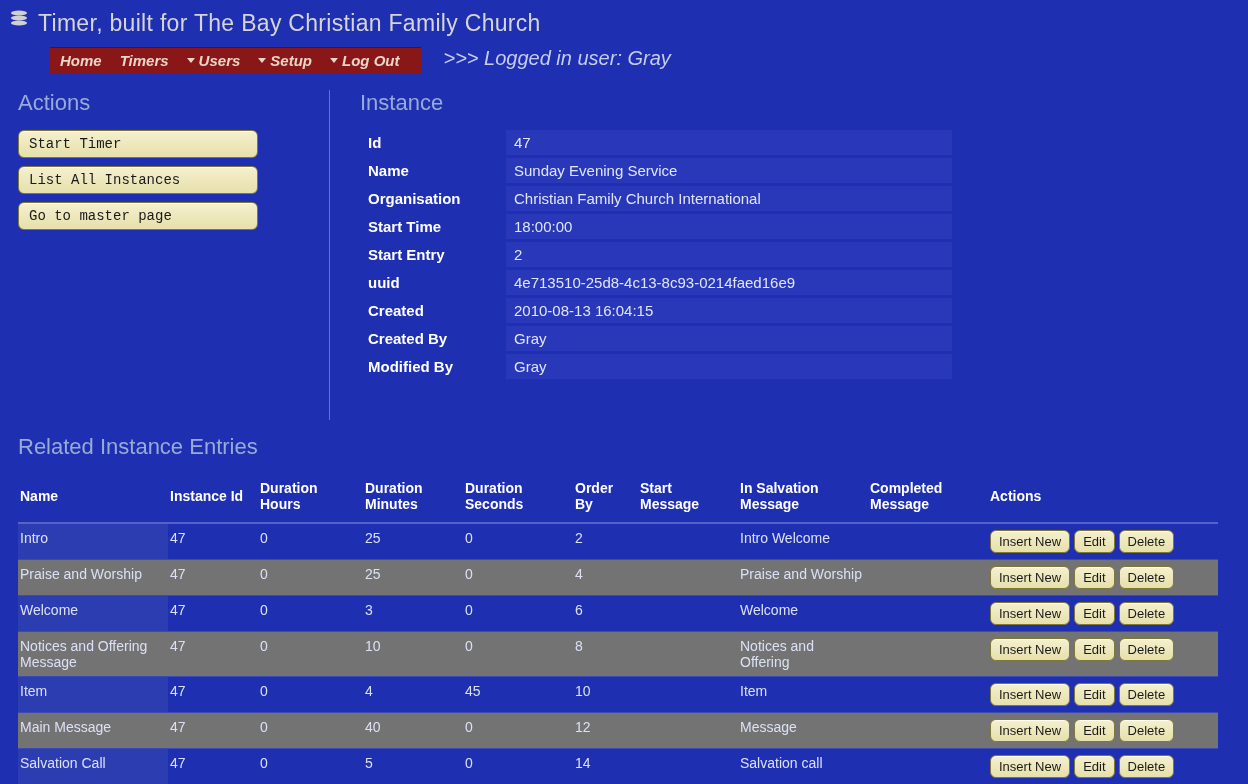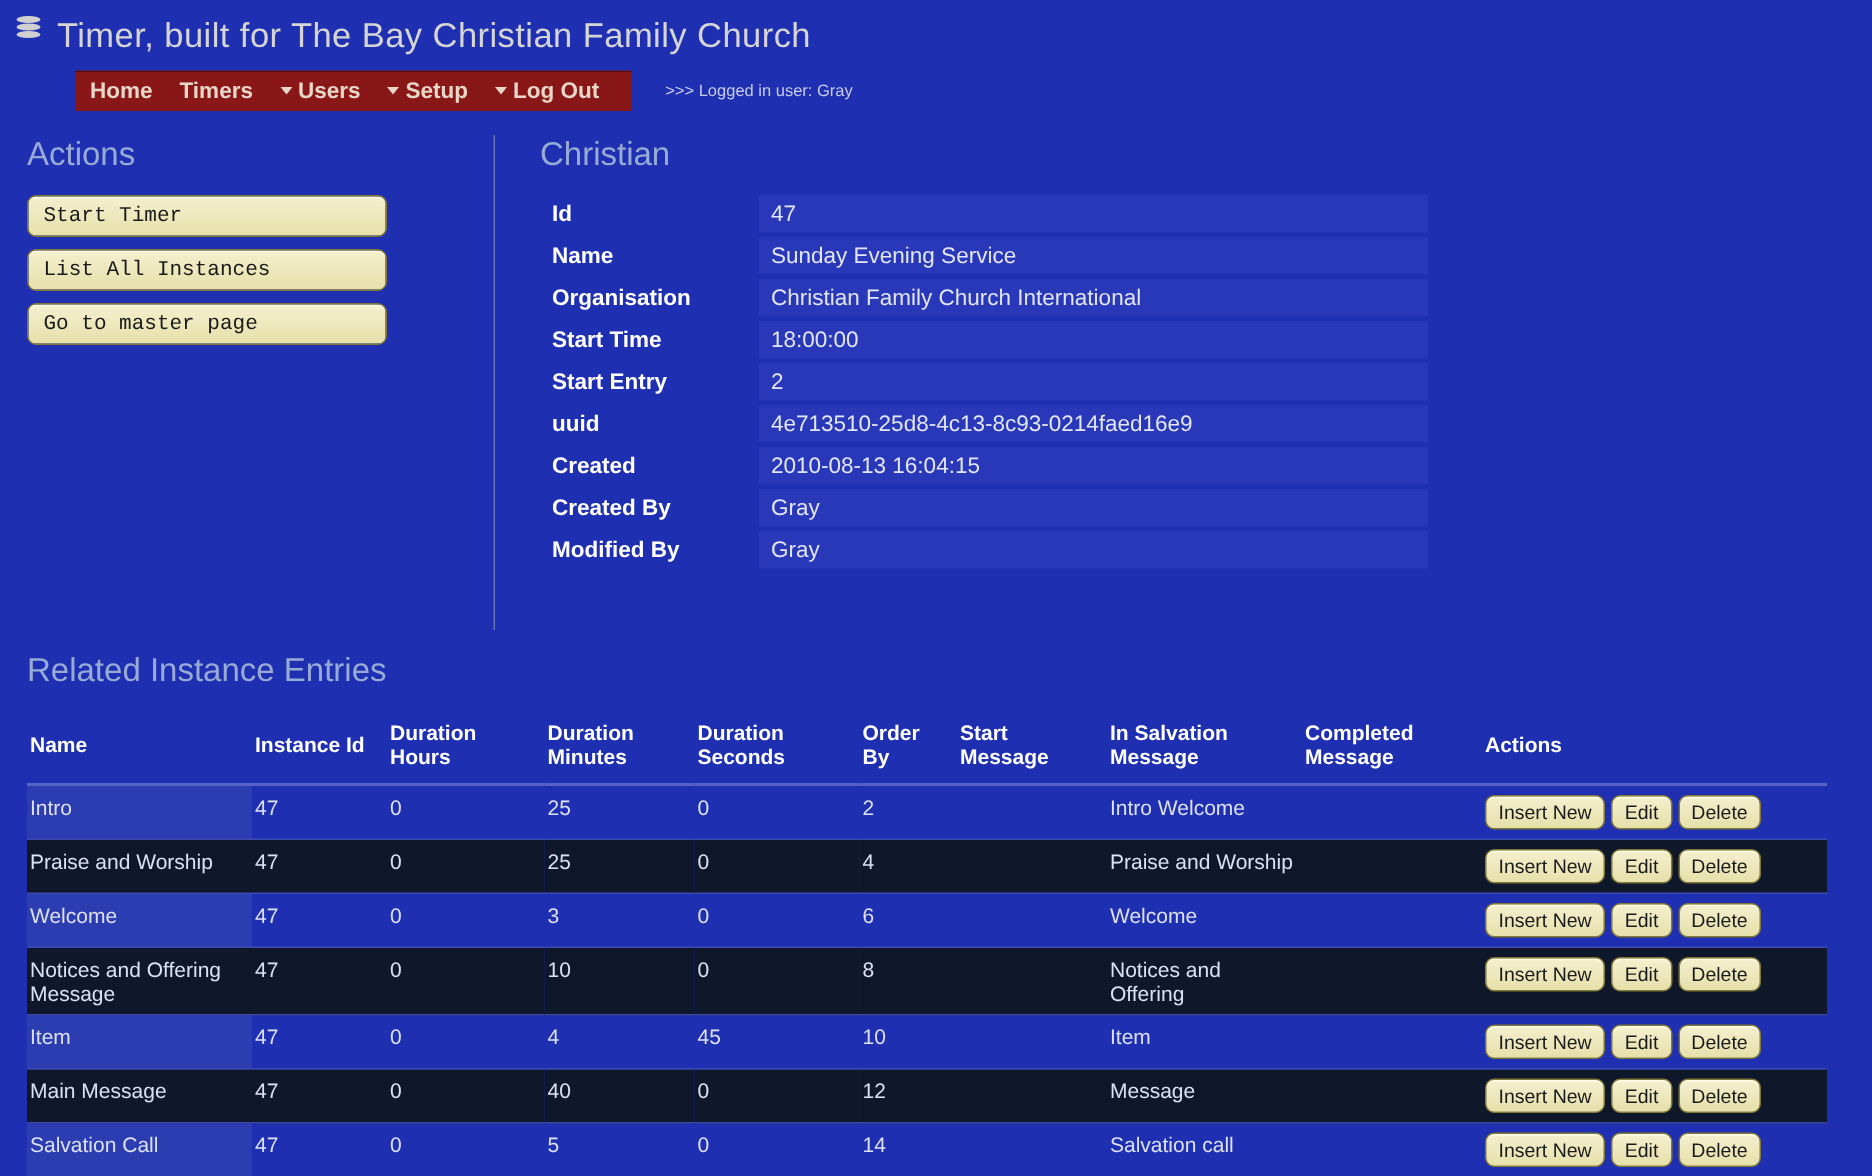--- a/index.html
+++ b/index.html
@@ -23,22 +23,23 @@
   color:#d5d5d5;
   margin:0;
   letter-spacing:0.3px;
 }
 .logo-icon{
   width:18px;height:16px;
 }
 .navbar{
   margin:6px 0 16px 50px;
   display:flex;
-  align-items:center;
+  align-items:flex-start;
   gap:22px;
+  font-style:italic;
 }
 .nav-inner{
   background:#8a1717;
   display:flex;
   align-items:center;
   padding:5px 22px 5px 10px;
   gap:18px;
   box-shadow:0 1px 0 #5a0d0d inset;
 }
 .nav-link{
@@ -52,21 +53,21 @@
 .caret{
   display:inline-block;
   width:0;height:0;
   border-left:4px solid transparent;
   border-right:4px solid transparent;
   border-top:5px solid #e8d6c8;
   margin-right:4px;
 }
 .logged-in{
   color:#c7cceb;
-  font-size:11px;
+  font-size:20px;
 }
 .mid{
   display:flex;
 }
 .sidebar{
   width:330px;
   padding-left:18px;
   border-right:1px solid #6a75b8;
   min-height:330px;
   box-sizing:border-box;
@@ -127,21 +128,21 @@
   font-weight:bold;
   padding:6px 6px 10px 2px;
   border-bottom:2px solid #5763c4;
 }
 table.entries tbody td{
   padding:6px 2px;
   border-bottom:1px solid #3c4ab2;
   vertical-align:top;
 }
 table.entries tbody tr.alt td{
-  background:#0f172a;
+  background:#737373;
 }
 .name-cell{
   background:#2b3db1;
 }
 .pill{
   display:inline-block;
   background:linear-gradient(#f5f0cf,#e6e0aa);
   border:1px solid #807836;
   border-radius:6px;
   color:#1a1a1a;
@@ -190,21 +191,21 @@
 </div>
 
 <div class="mid">
   <div class="sidebar">
     <h2>Actions</h2>
     <button class="cream-btn">Start Timer</button>
     <button class="cream-btn">List All Instances</button>
     <button class="cream-btn">Go to master page</button>
   </div>
   <div class="instance">
-    <h2>Christian</h2>
+    <h2>Instance</h2>
     <table class="inst-table">
       <tbody>
           <tr>
             <td class="lab">Id</td>
             <td class="val">47</td>
           </tr>
       <tr>
             <td class="lab">Name</td>
             <td class="val">Sunday Evening Service</td>
           </tr>

